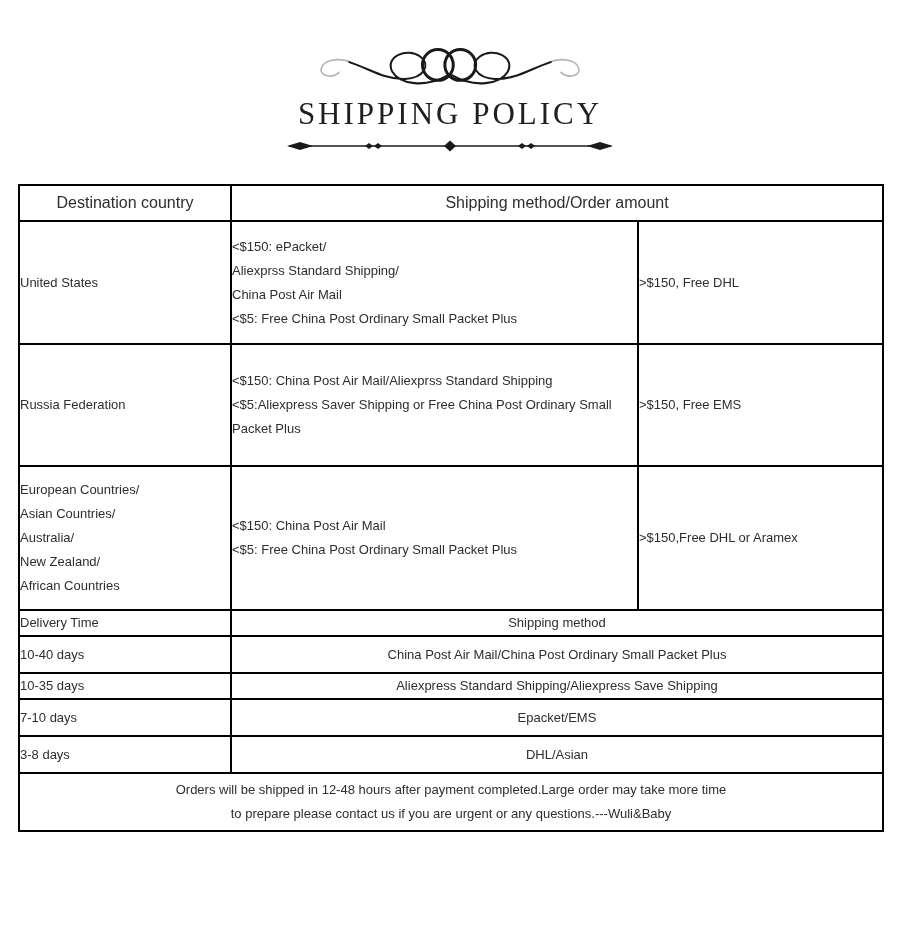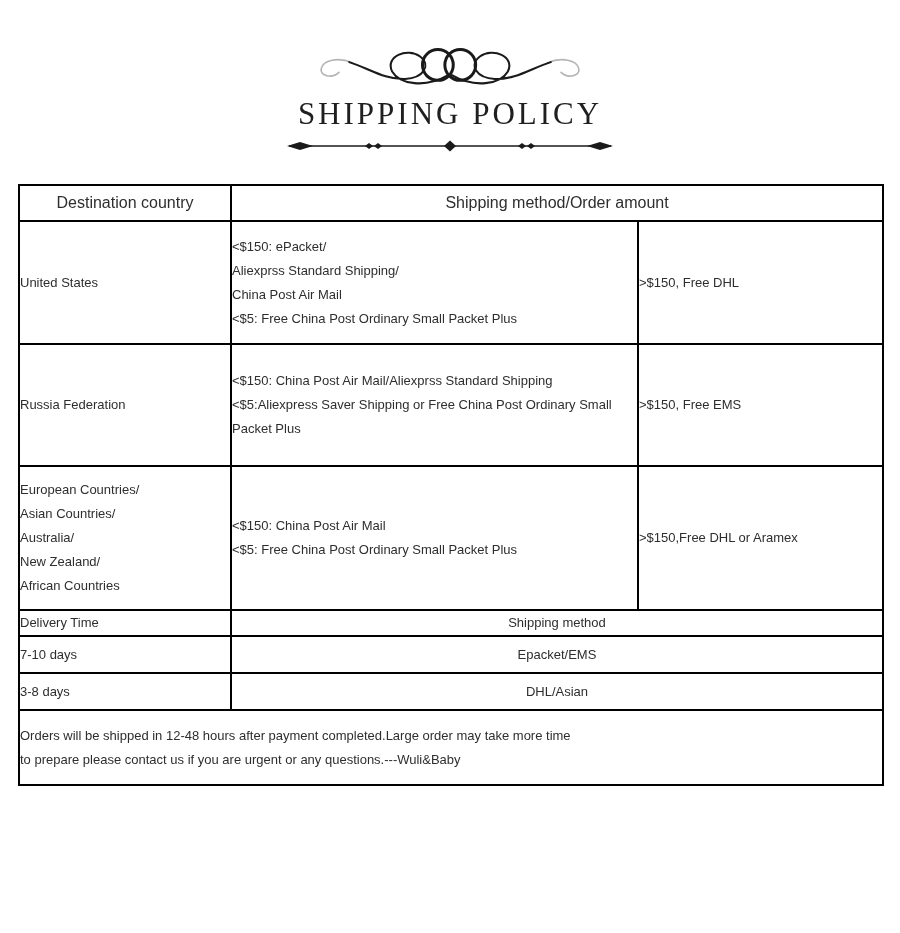--- a/index.html
+++ b/index.html
@@ -38,21 +38,21 @@
     border:2px solid var(--border);
     font-size:13px;line-height:24px;color:var(--text);
     vertical-align:middle;padding:0;
   }
   td.center{text-align:center;}
   td.pad{padding-left:27px;padding-right:8px;}
   td.pad-sm{padding-left:18px;padding-right:6px;}
   tr.hdr td{font-size:16px;height:36px;}
   tr.small td{height:20px;}
   td.methods{font-size:15px;}
-  .footer-cell{height:75px;font-size:15px;line-height:25px;}
+  .footer-cell{height:58px;text-align:center;font-size:15px;line-height:25px;}
 </style>
 </head>
 <body>
 
 <div class="page">
 
   <header class="masthead">
     <svg class="flourish" width="280" height="60" viewBox="0 0 300 60" aria-hidden="true">
 
       <path class="light" d="M46 29 C 30 22, 14 26, 12 35 C 10 43, 24 46, 31 39" stroke-width="1.8"></path>
@@ -130,21 +130,29 @@
           <div>&lt;$5: Free China Post Ordinary Small Packet Plus</div>
         </td>
         <td class="pad-sm">&gt;$150,Free DHL or Aramex</td>
       </tr>
 
       <tr class="small">
         <td class="pad">Delivery Time</td>
         <td class="center" colspan="2">Shipping method</td>
       </tr>
 
+      <tr style="height:37px">
+        <td class="pad">10-40 days</td>
+        <td class="center" colspan="2">China Post Air Mail/China Post Ordinary Small Packet Plus</td>
+      </tr>
 
+      <tr class="small">
+        <td class="pad">10-35 days</td>
+        <td class="center" colspan="2">Aliexpress Standard Shipping/Aliexpress Save Shipping</td>
+      </tr>
 
       <tr style="height:37px">
         <td class="pad">7-10 days</td>
         <td class="center" colspan="2">Epacket/EMS</td>
       </tr>
 
       <tr style="height:37px">
         <td class="pad">3-8 days</td>
         <td class="center" colspan="2">DHL/Asian</td>
       </tr>

